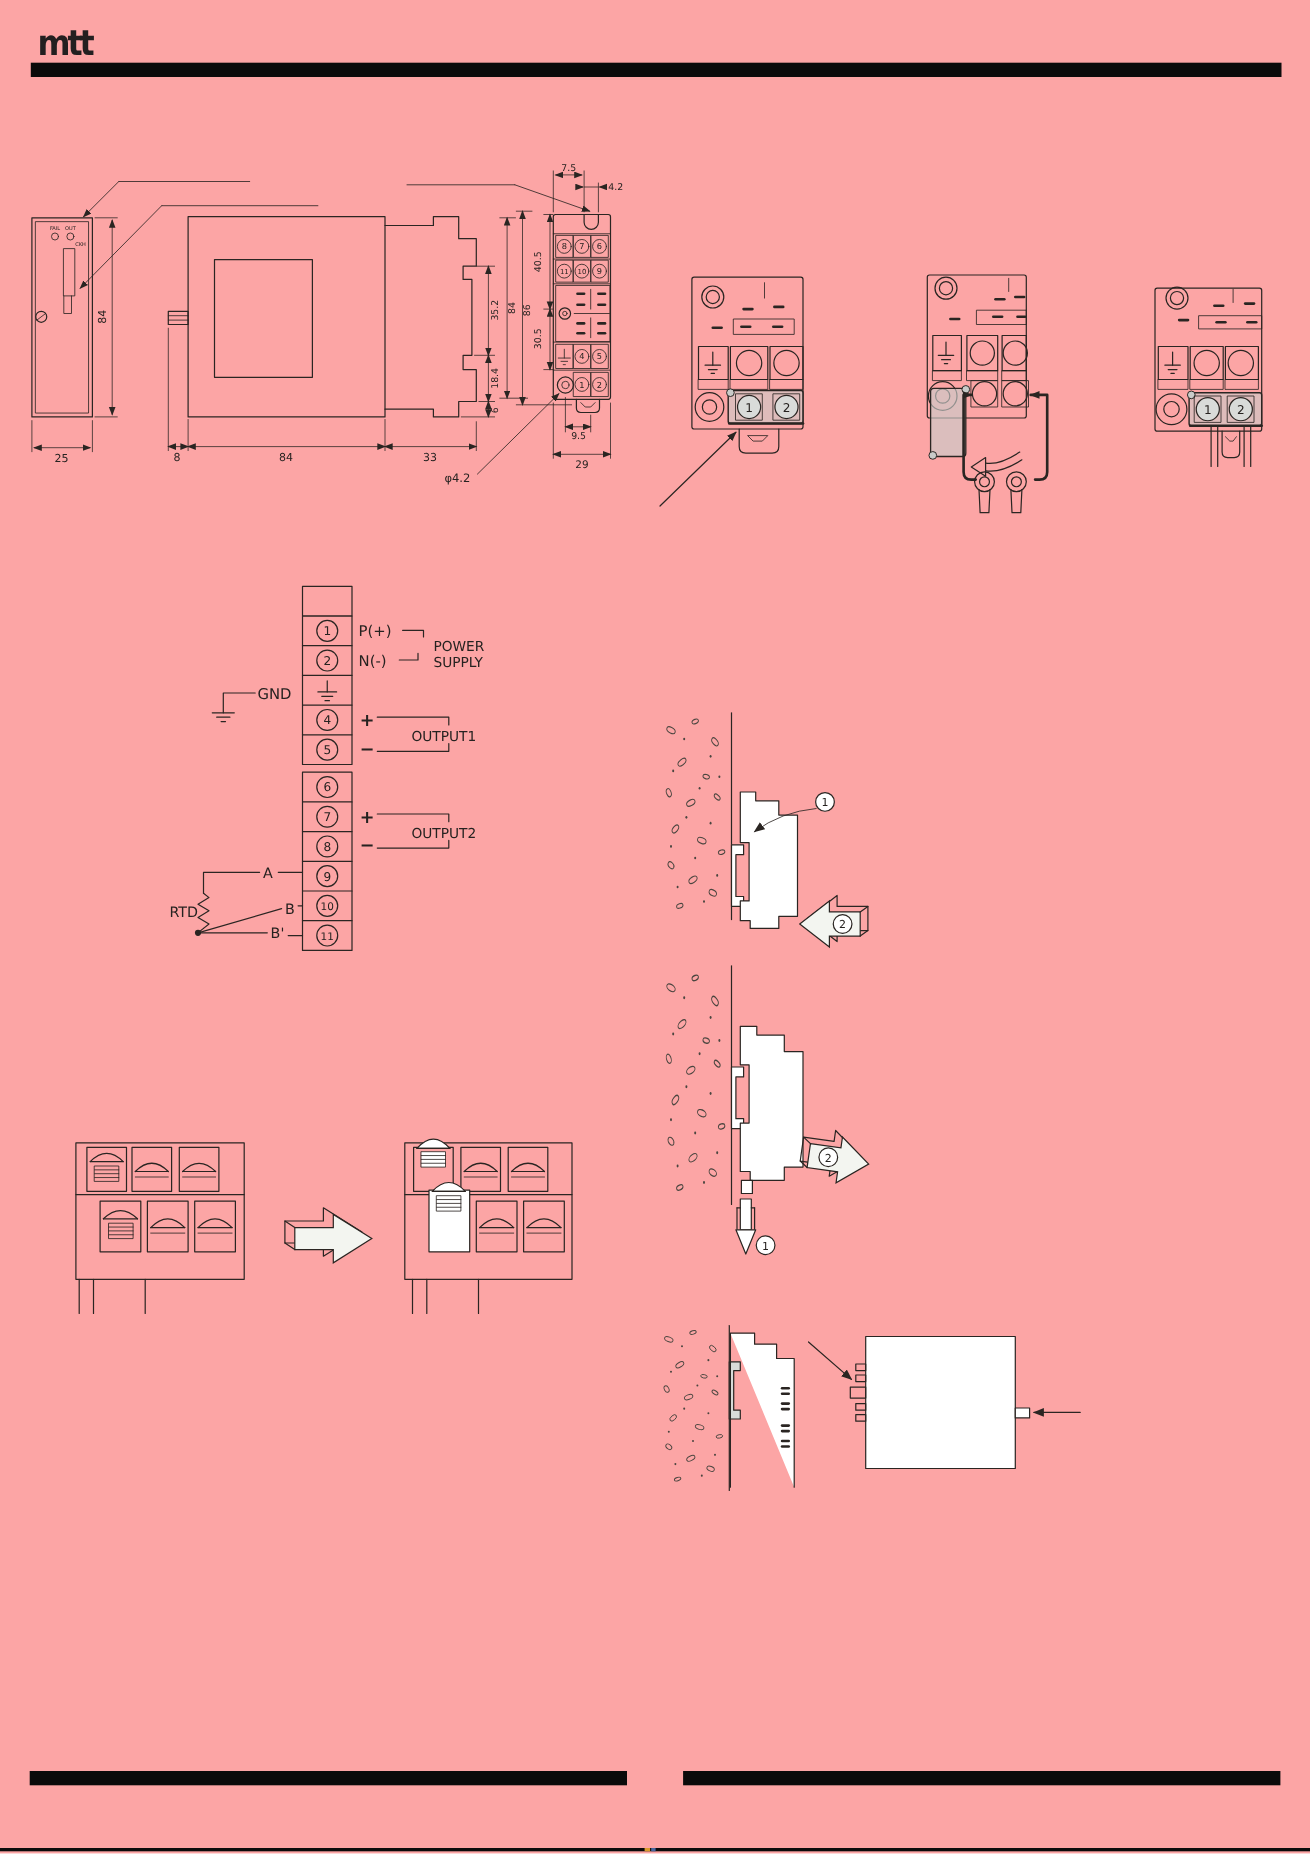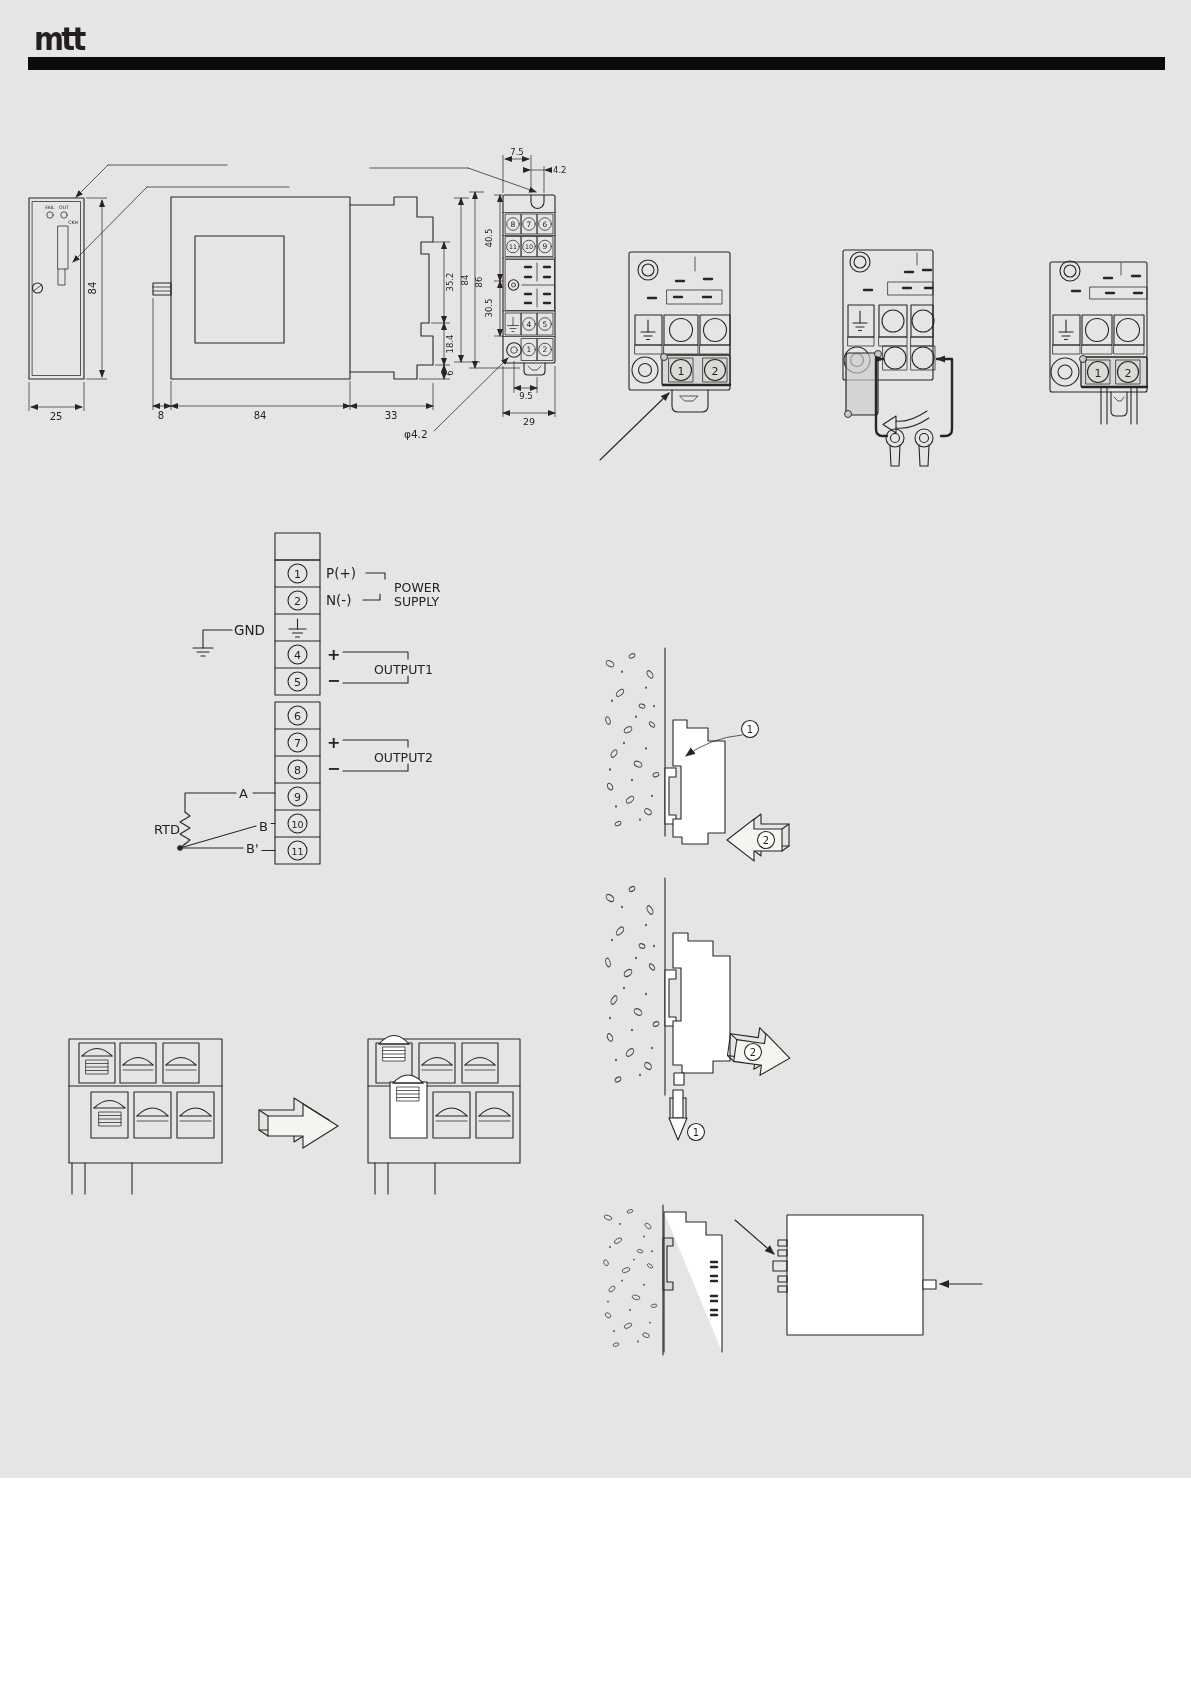--- a/index.html
+++ b/index.html
@@ -1,16 +1,16 @@
 <!DOCTYPE html>
 <html><head>
 <meta charset="utf-8">
 <style>
   html,body{margin:0;padding:0;background:#fff;}
-  .page{position:relative;width:1191px;height:1478px;background:#e5e5e5;
+  .page{position:relative;width:1191px;height:1685px;background:#fca5a5;
         font-family:"DejaVu Sans",sans-serif;color:#231f20;overflow:hidden;}
   .abs{position:absolute;}
   .logo{position:absolute;left:34px;top:20px;font-size:32px;font-weight:bold;
         letter-spacing:-3px;transform:scaleX(.9);transform-origin:left;color:#231f20;}
   .bar{position:absolute;background:#0b0b0b;}
   svg{position:absolute;overflow:visible;}
   svg text{fill:#262220;stroke:none;font-family:"DejaVu Sans",sans-serif;}
   .ln{stroke:#2a2522;stroke-width:1.1;fill:none;stroke-linecap:round;stroke-linejoin:round;}
   .lnb{stroke:#2a2522;stroke-width:2.4;fill:none;stroke-linecap:round;stroke-linejoin:round;}
   .thin{stroke-width:.75;}

